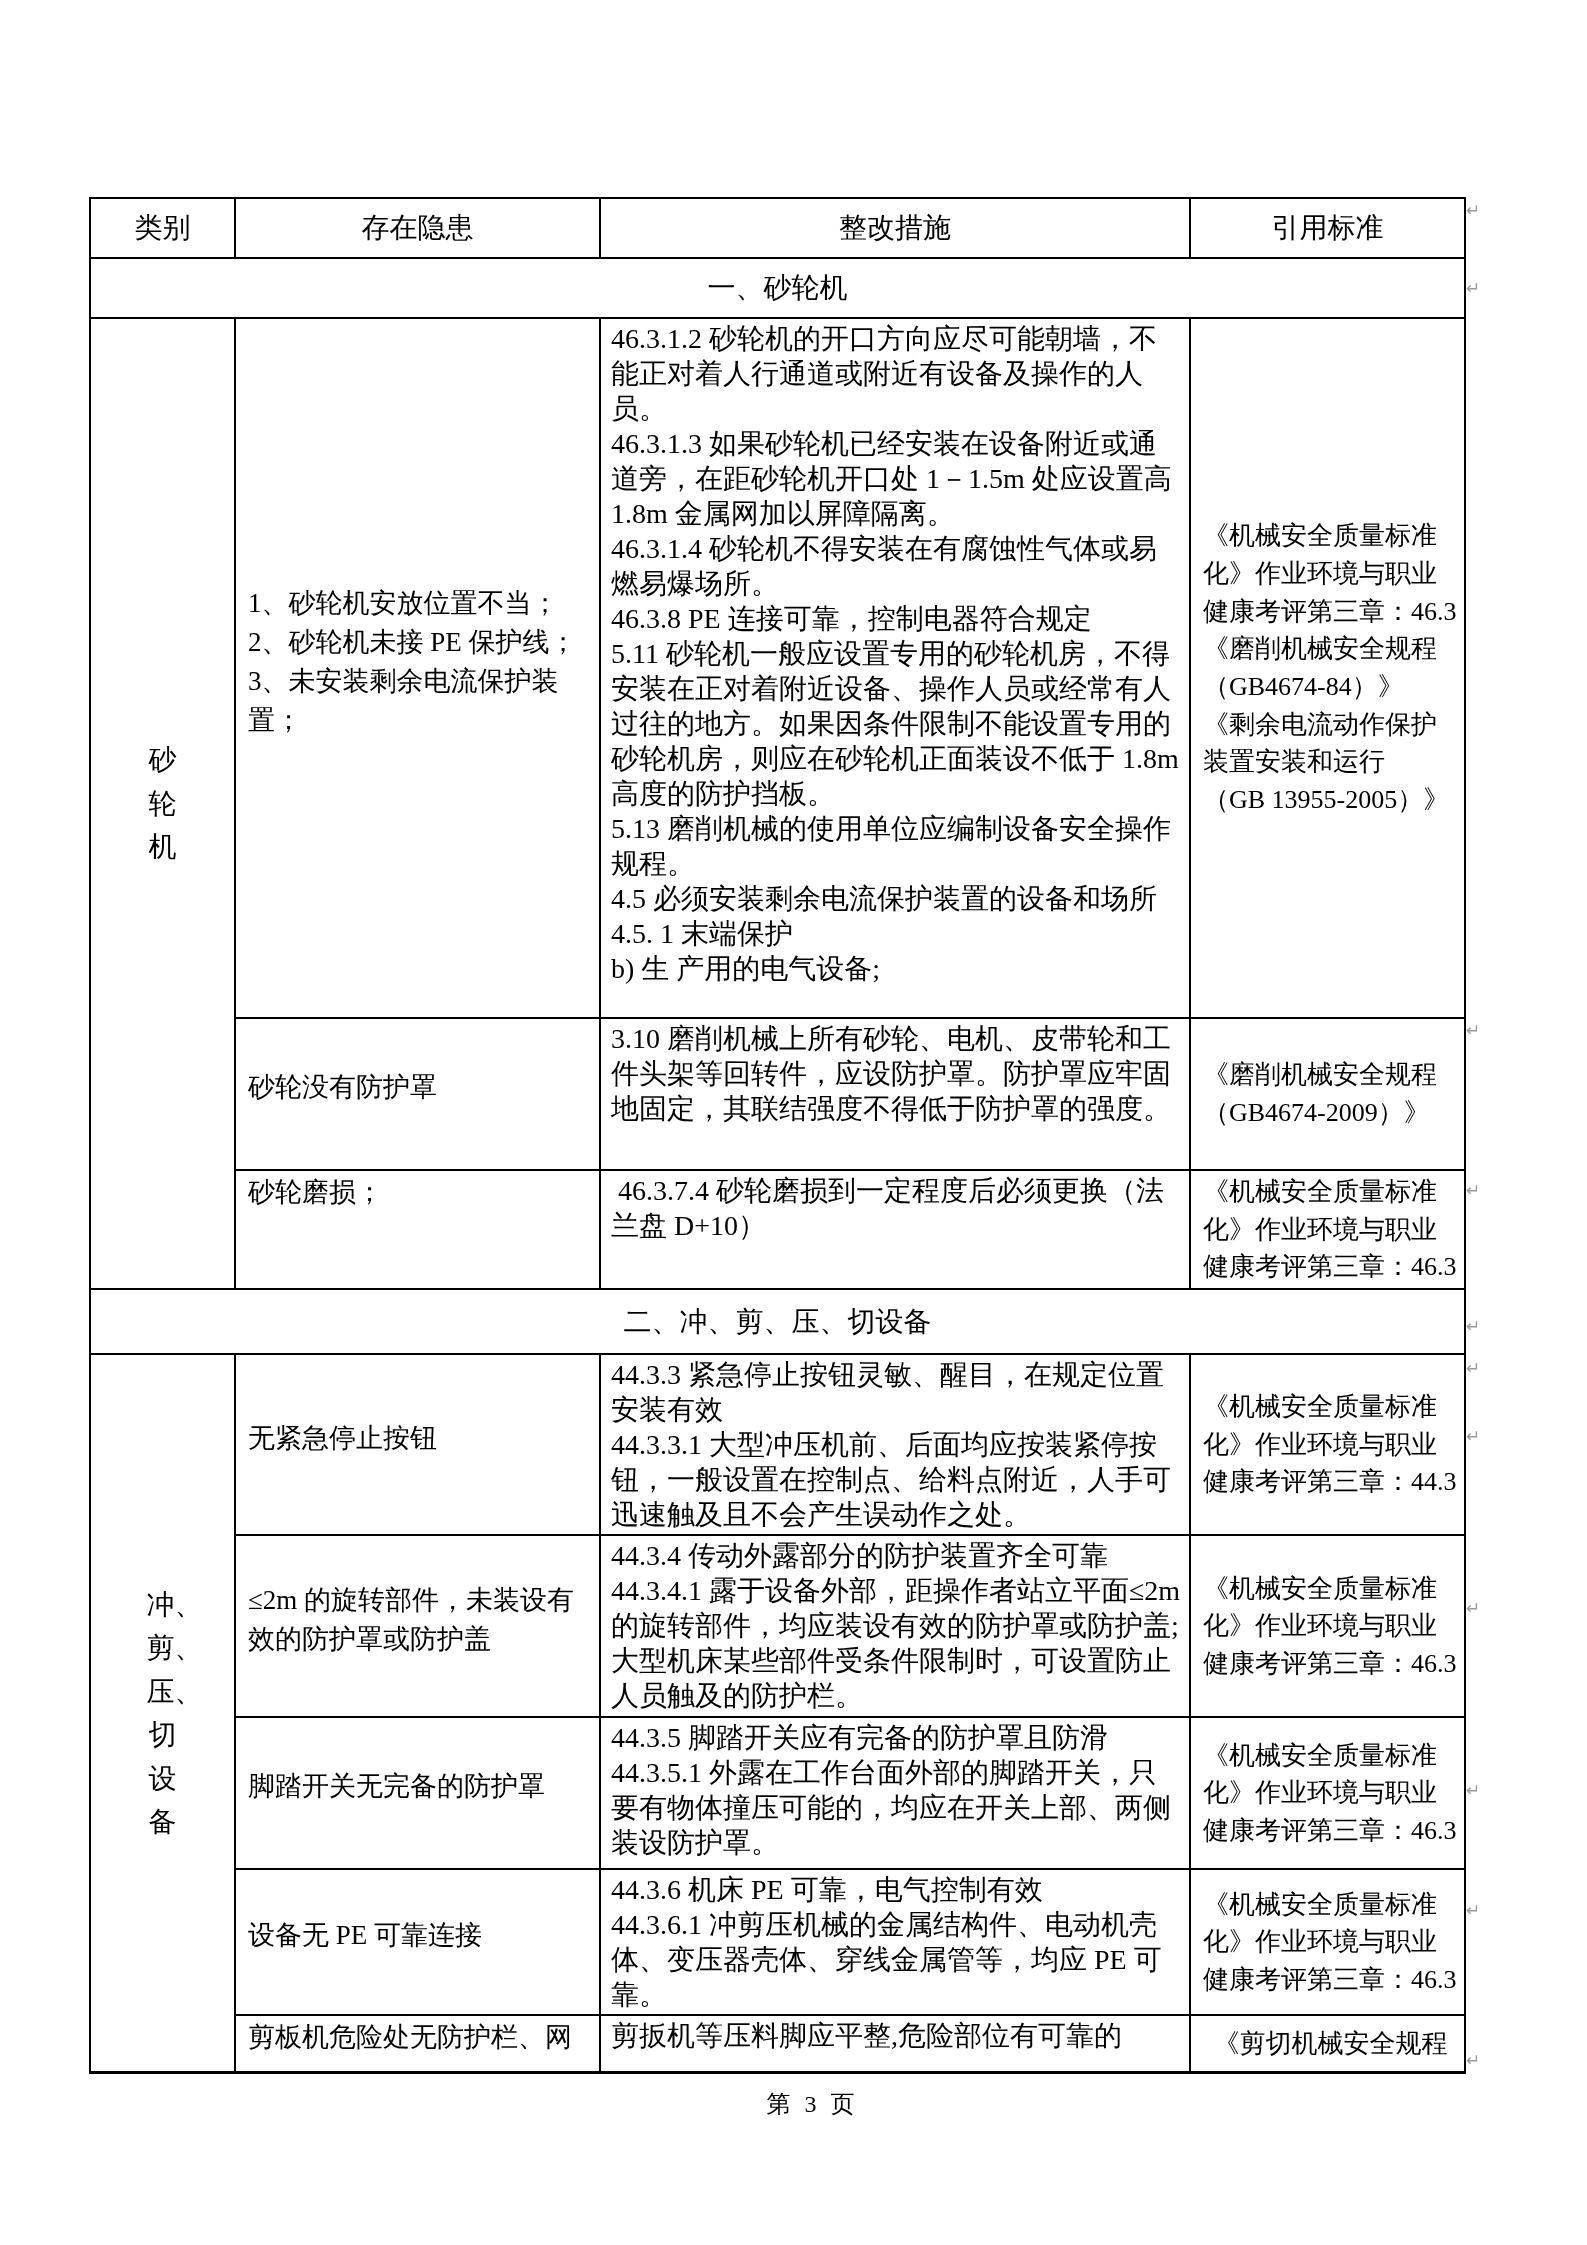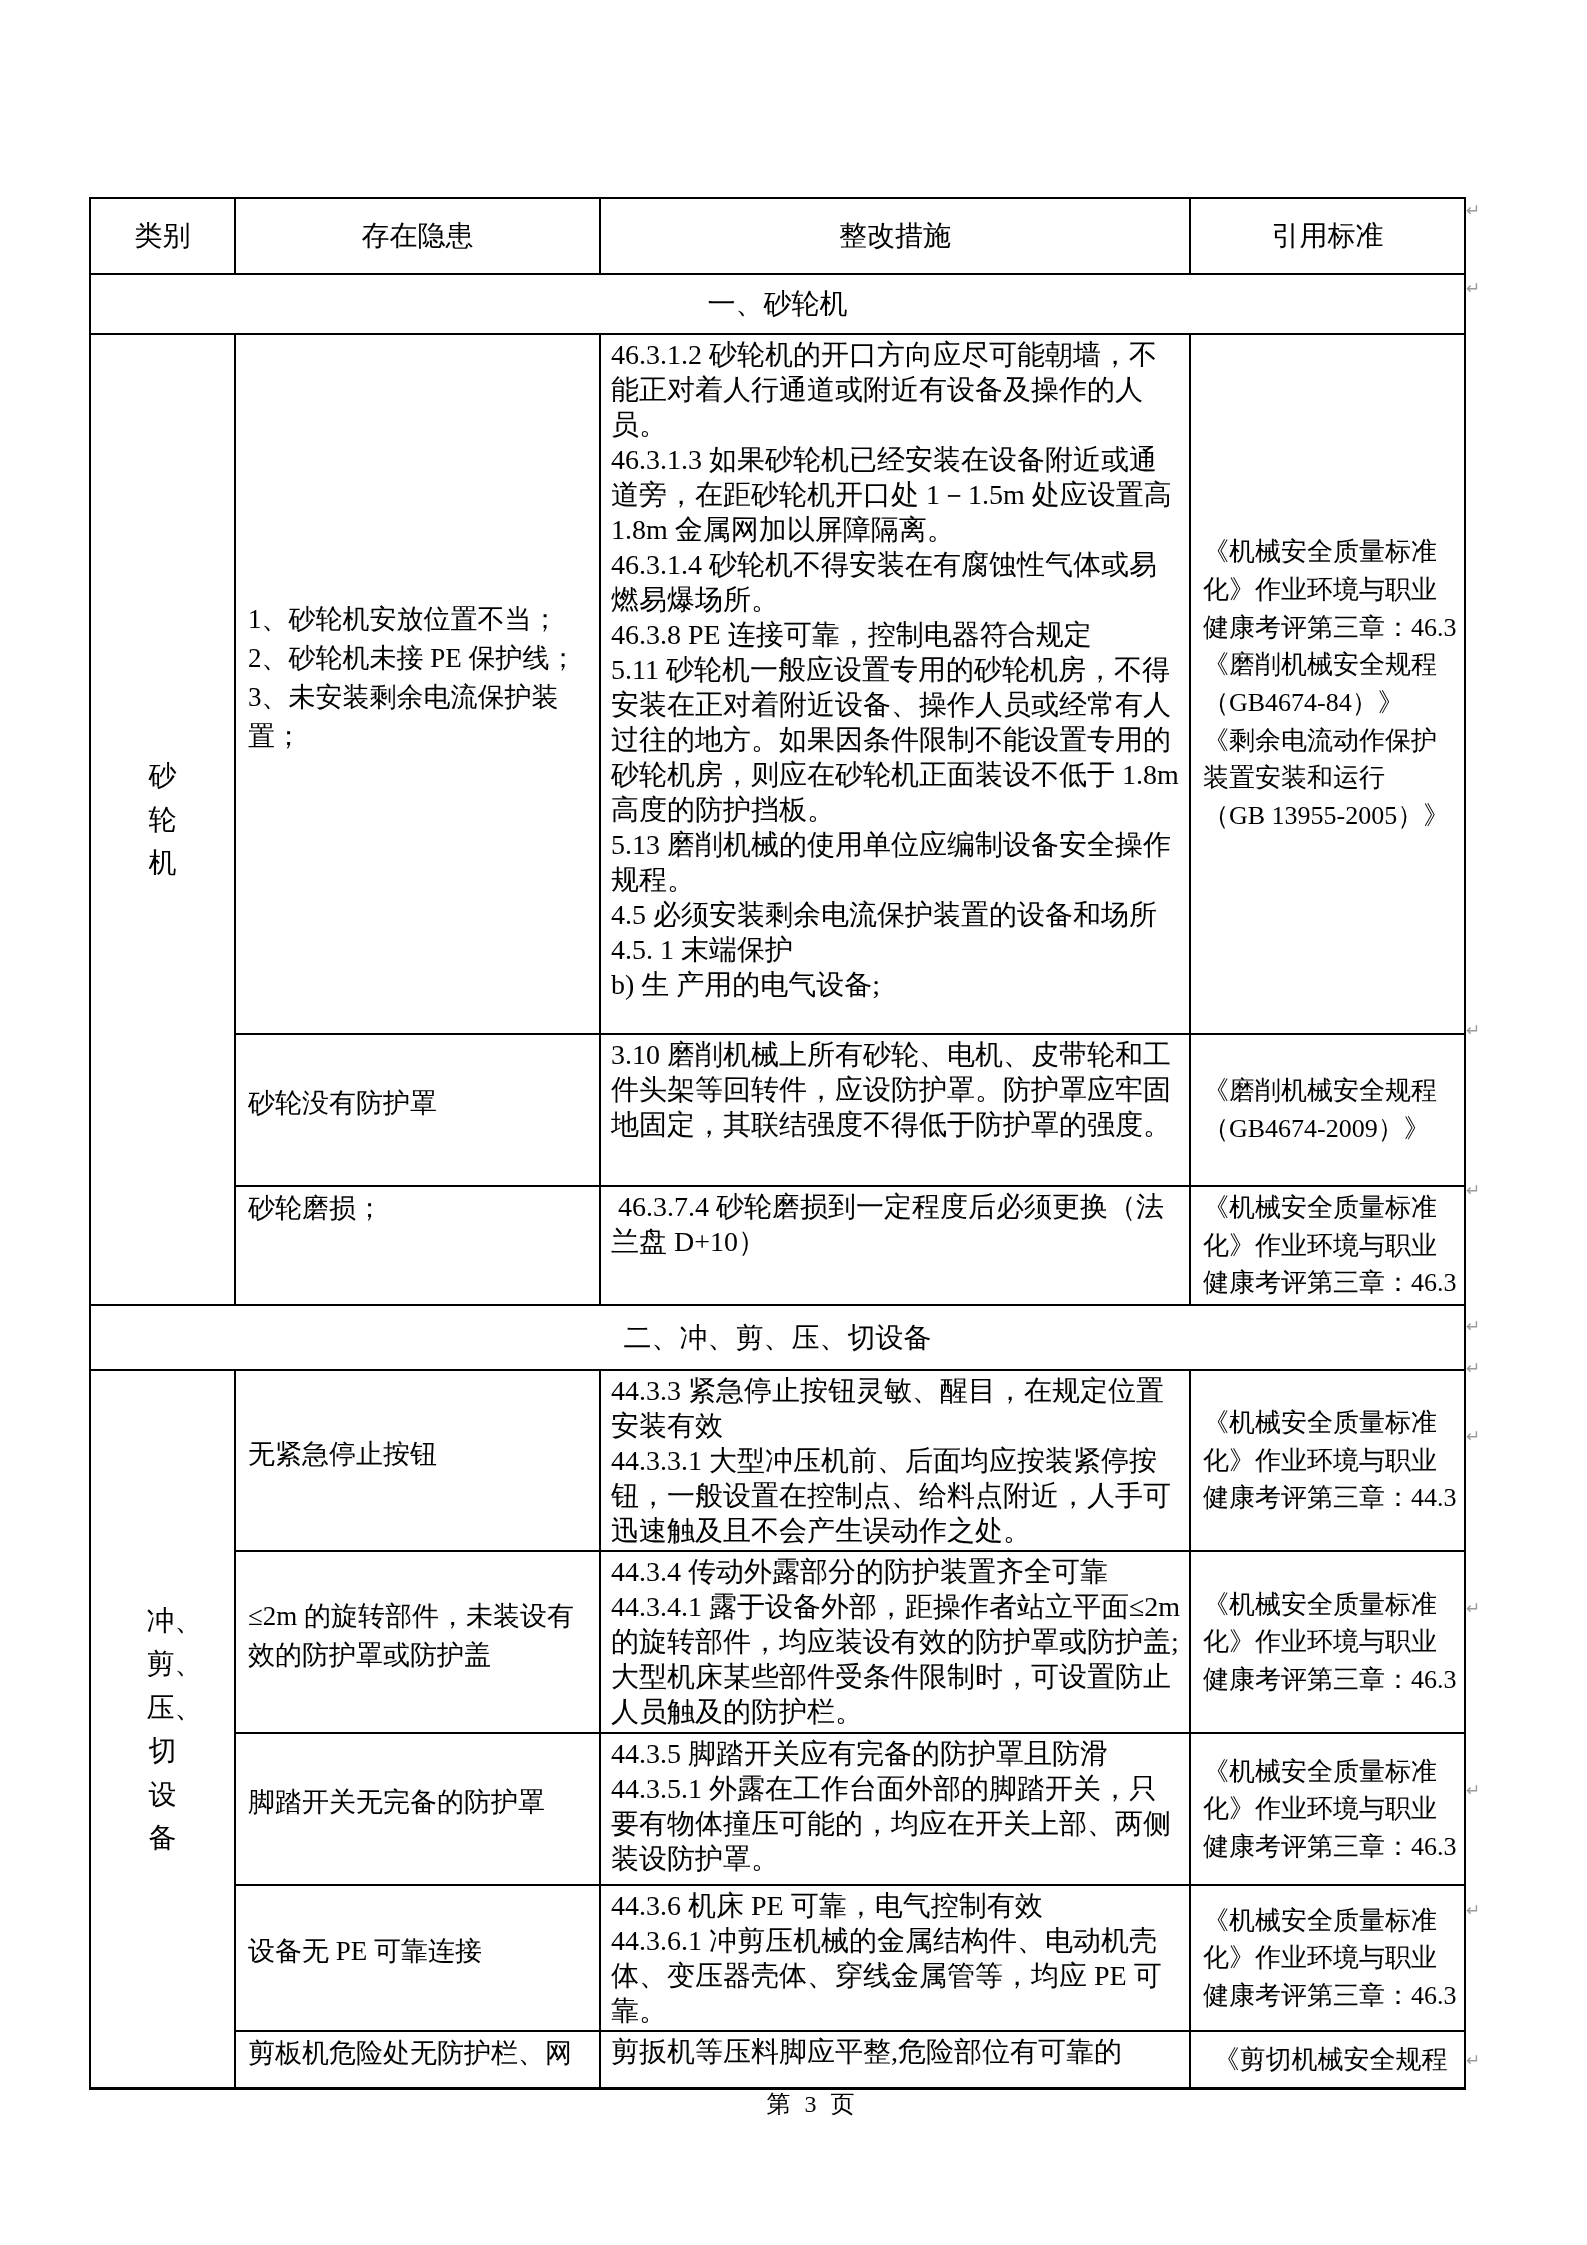--- a/index.html
+++ b/index.html
@@ -28,21 +28,21 @@
     font-weight:normal;
     overflow:hidden;
   }
   .tbl th{font-size:28px;text-align:center;vertical-align:middle;padding:4px 2px;}
   .sec-bar{font-size:28px;text-align:center;vertical-align:middle;}
   td.cat{text-align:center;vertical-align:middle;font-size:28px;padding:2px 0;}
   td.cat .vert{display:inline-block;width:1.15em;word-break:break-all;line-height:1.55;text-align:center;}
   td.hazard{font-size:27px;vertical-align:middle;white-space:pre-wrap;line-height:1.45;padding:2px 10px 14px 12px;border-radius:16px;}
   td.measure{font-size:28px;vertical-align:top;white-space:pre-wrap;line-height:35px;padding:2px 6px 2px 10px;}
   td.standard{font-size:26px;vertical-align:middle;white-space:pre-wrap;line-height:1.45;padding:2px 6px 2px 12px;border-radius:19px;}
-  tr.h-head{height:76px;}
+  tr.h-head{height:60px;}
   tr.h-secbar1{height:60px;}
   tr.h-s1r1{height:700px;}
   tr.h-s1r2{height:152px;}
   tr.h-s1r3{height:116px;}
   tr.h-secbar2{height:65px;}
   tr.h-s2r1{height:170px;}
   tr.h-s2r2{height:182px;}
   tr.h-s2r3{height:152px;}
   tr.h-s2r4{height:143px;}
   tr.h-s2r5{height:56px;}

